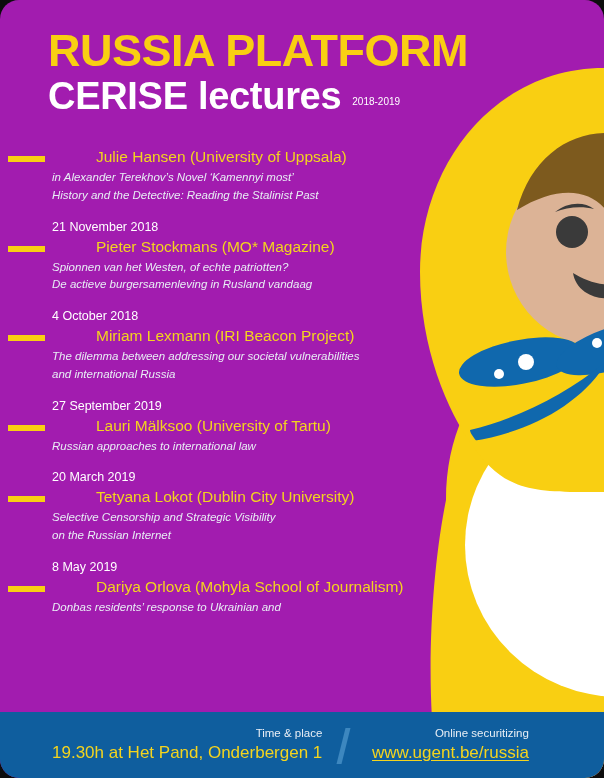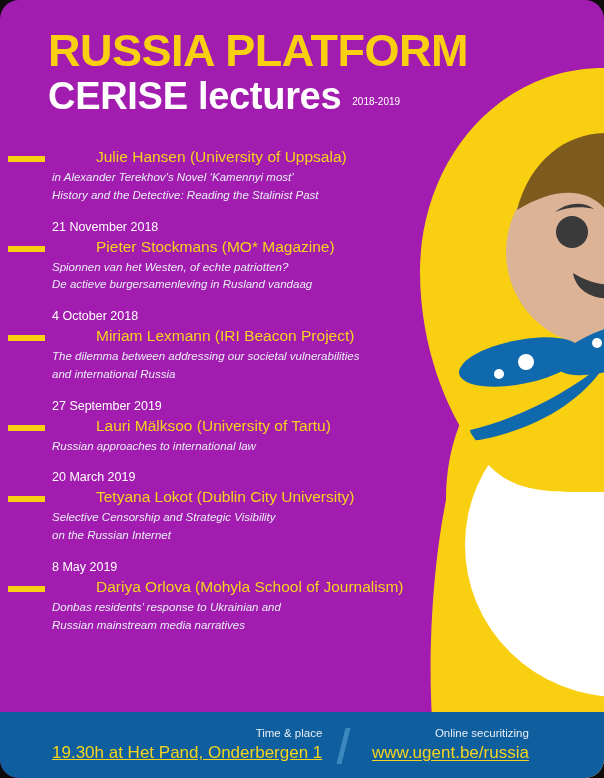--- a/index.html
+++ b/index.html
@@ -149,21 +149,20 @@
     color: #e8eef5;
     line-height: 1.3;
     white-space: nowrap;
   }
   .footer-value {
     font-size: 17px;
     color: #f4d41e;
     line-height: 1.35;
     margin-top: 1px;
     white-space: nowrap;
-    text-decoration: underline;
   }
   .footer-value.link {
     text-decoration: underline;
     text-underline-offset: 2px;
   }
 </style>
 </head>
 <body>
 
 <div id="poster">
@@ -285,21 +284,20 @@
     </div>
 
     <div class="lecture">
       <div class="lecture-date">8 May 2019</div>
       <div class="lecture-speaker-row">
         <span class="dash"></span>
         <span class="lecture-speaker">Dariya Orlova (Mohyla School of Journalism)</span>
       </div>
       <div class="lecture-desc">
         <div>Donbas residents’ response to Ukrainian and</div>
-        <div>Russian mainstream media narratives</div>
       </div>
     </div>
 
   </div>
 
   <div class="footer">
     <div class="footer-slash"></div>
 
     <div class="footer-col left">
       <div class="footer-label">Time &amp; place</div>

